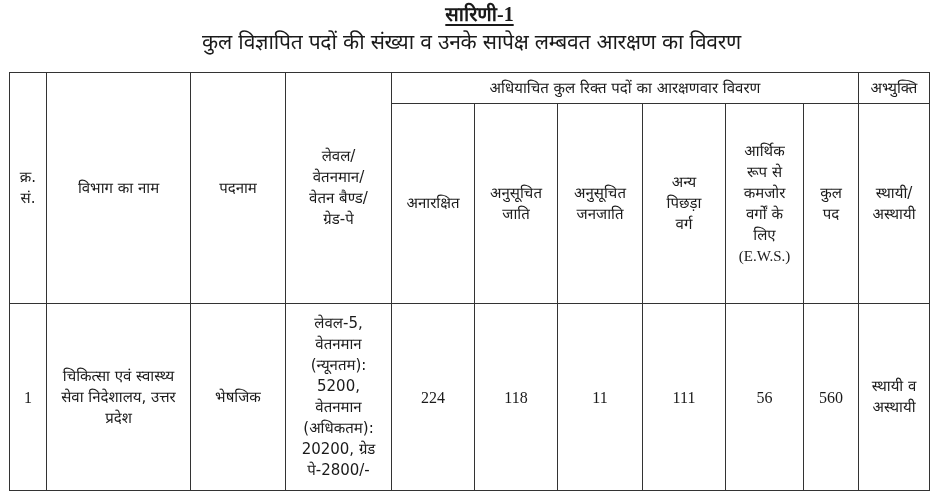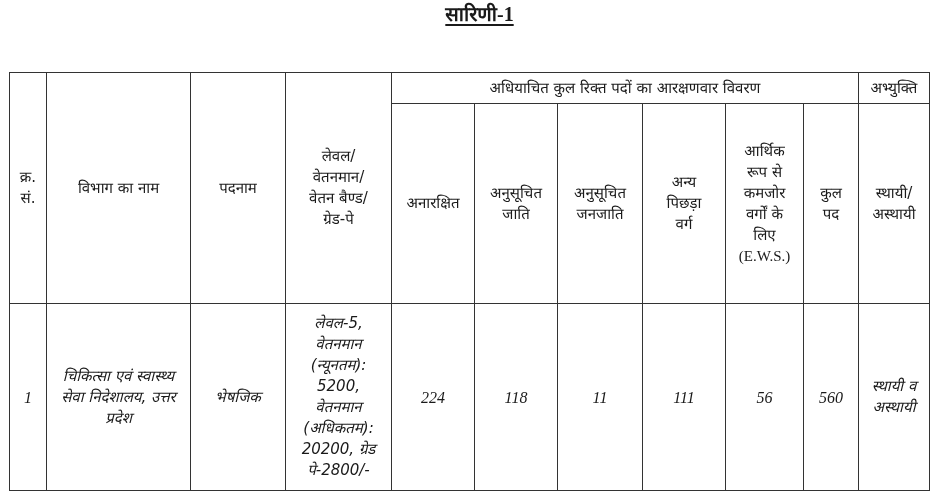--- a/index.html
+++ b/index.html
@@ -51,29 +51,30 @@
       text-align: center;
       vertical-align: middle;
       font-weight: normal;
       padding: 0 3px;
       font-size: 15px;
       line-height: 21px;
       font-family: "DejaVu Sans", sans-serif;
     }
     .hdr1 th { height: 30px; font-size: 16px; }
     .hdr2 th { height: 199px; }
-    .data td { height: 186px; font-size: 14px; line-height: 21px; font-style: italic; }
+    .data td { height: 186px; font-size: 14px; line-height: 21px; }
     .num { font-family: "Liberation Serif", serif !important; font-size: 16px !important; }
     .ews { font-family: "Liberation Serif", serif; font-weight: normal; }
   </style>
 </head>
 <body>
 
 <div class="title-block">
   <div class="title-main">सारिणी-1</div>
+  <div class="title-sub">कुल विज्ञापित पदों की संख्या व उनके सापेक्ष लम्बवत आरक्षण का विवरण</div>
 </div>
 
 <table class="main">
   <colgroup>
     <col style="width:37px">
     <col style="width:144px">
     <col style="width:95px">
     <col style="width:106px">
     <col style="width:83px">
     <col style="width:83px">

